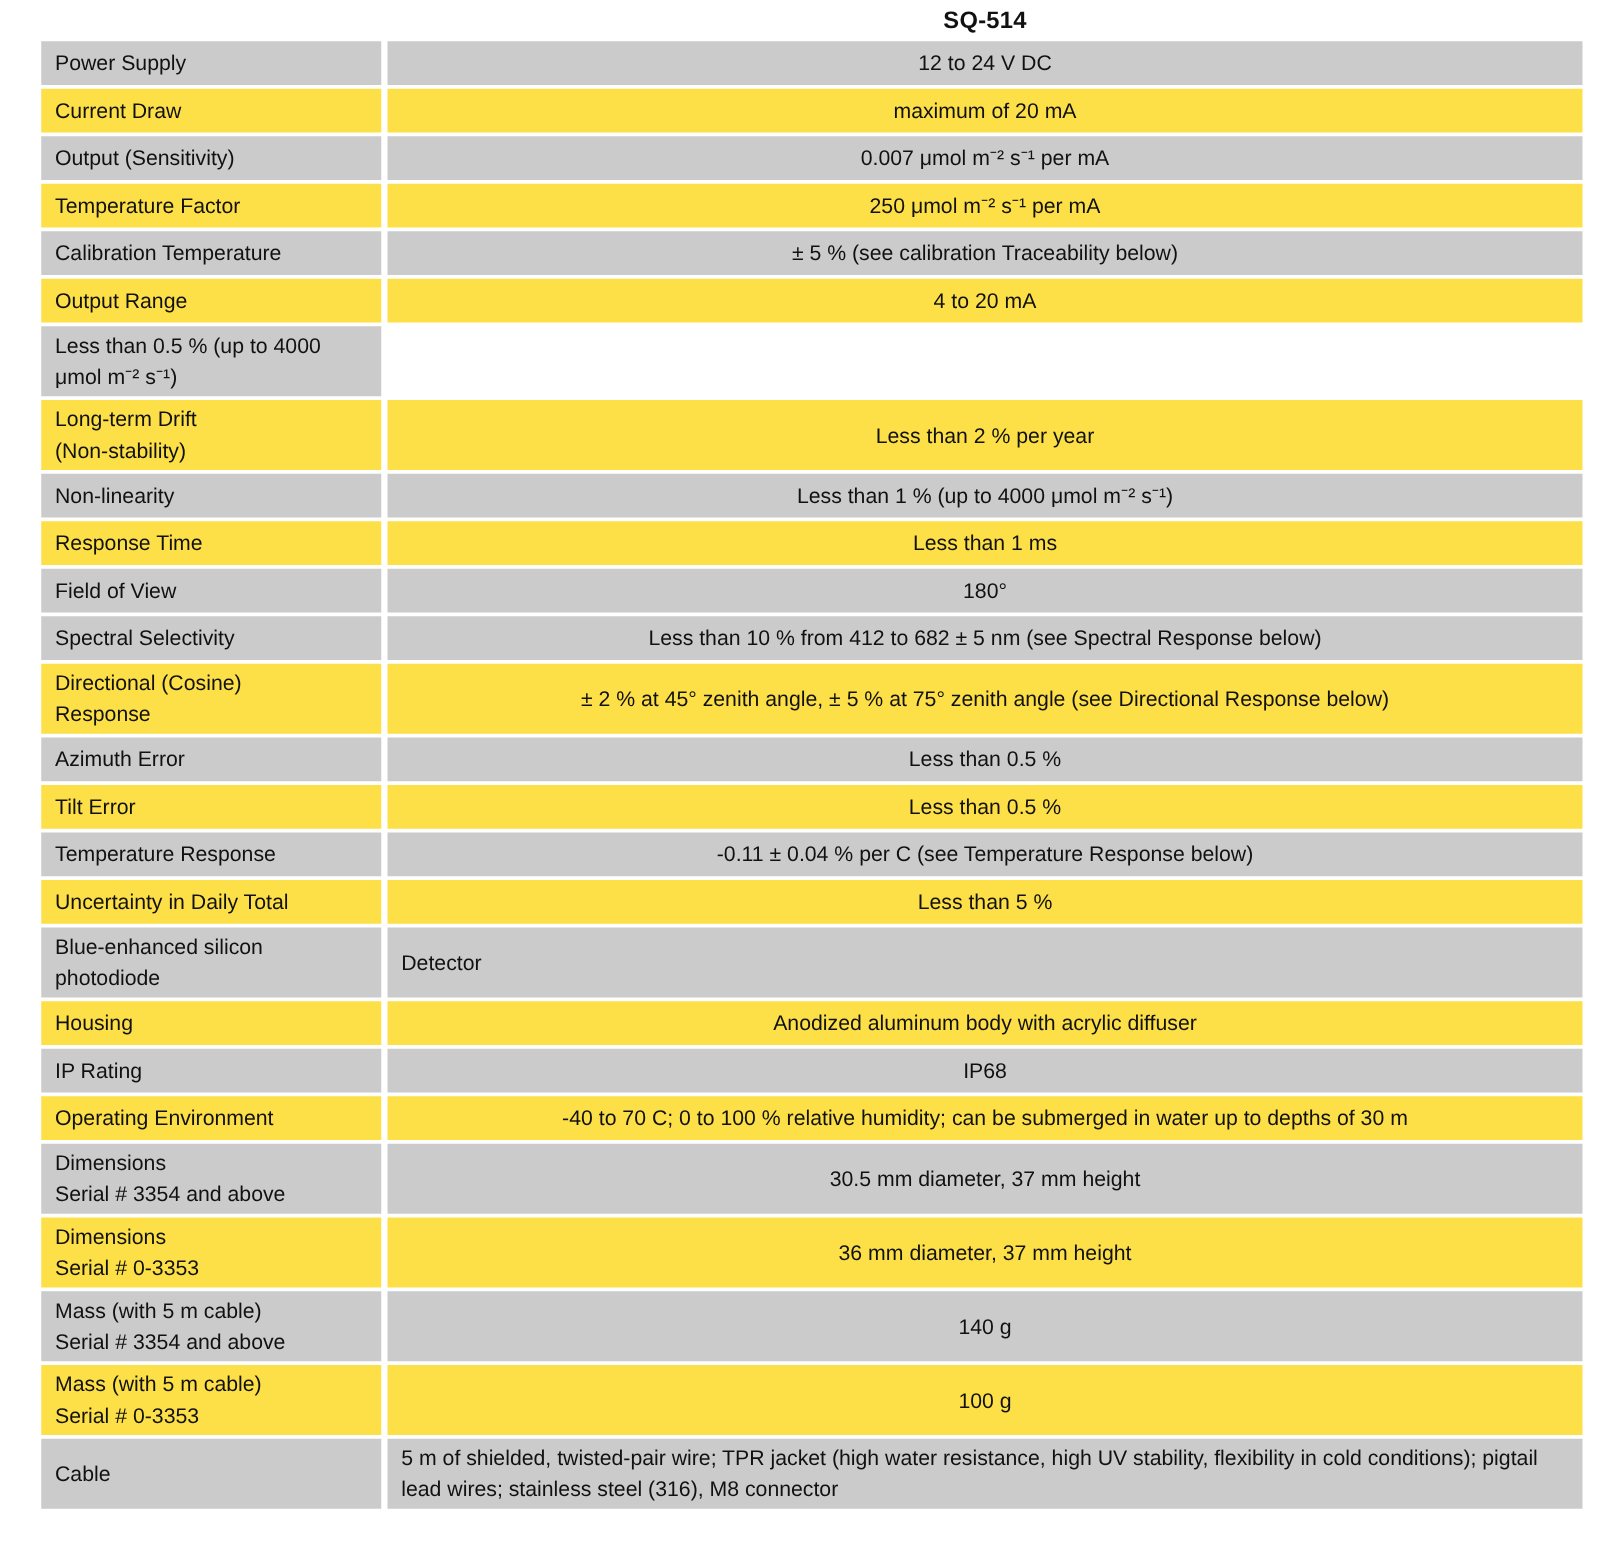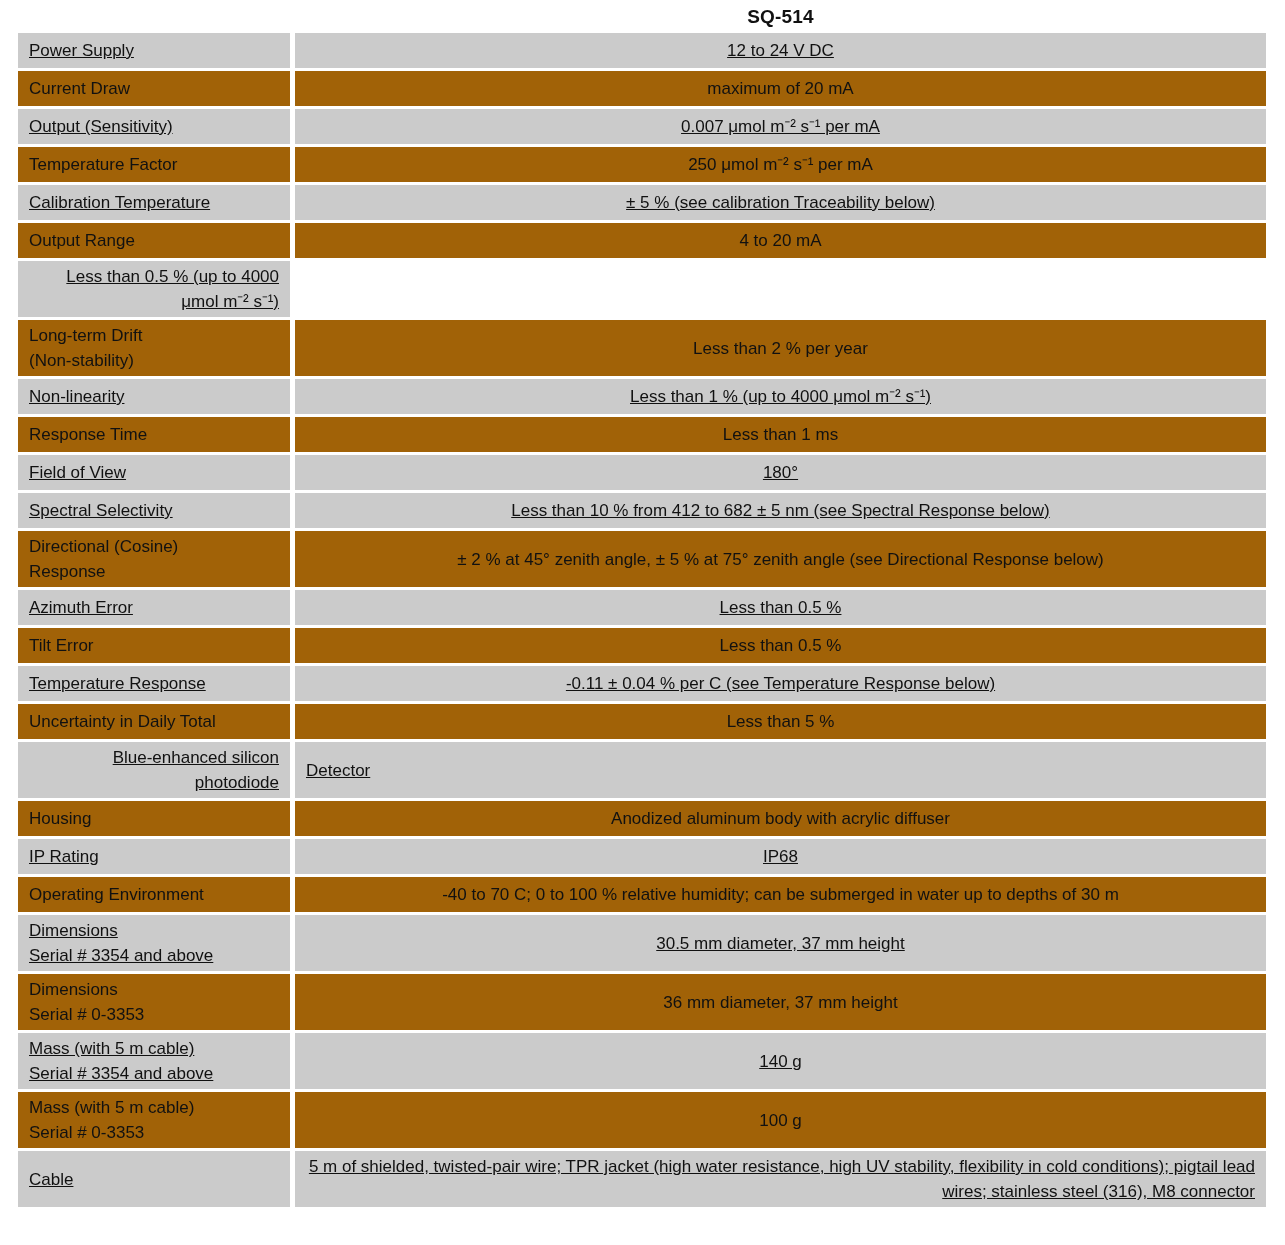--- a/index.html
+++ b/index.html
@@ -6,21 +6,21 @@
     margin: 0;
     padding: 0;
     background: #ffffff;
     font-family: "Liberation Sans", sans-serif;
     color: #111111;
   }
   .page {
     width: 1285px;
     min-height: 1245px;
     box-sizing: border-box;
-    padding: 0 19px 10px 18px;
+    padding: 0 19px 10px 33px;
   }
   .title-row {
     display: grid;
     grid-template-columns: 272px 1fr;
     column-gap: 5px;
     height: 33px;
     align-items: center;
   }
   .title {
     text-align: center;
@@ -35,34 +35,33 @@
     margin-bottom: 3px;
   }
   .cell {
     box-sizing: border-box;
     min-height: 35px;
     padding: 3px 11px;
     display: flex;
     align-items: center;
     font-size: 17px;
     line-height: 25px;
-    background: #a16207;
+    background: #fde047;
   }
   .cell.label {
     justify-content: flex-start;
     text-align: left;
     white-space: pre-line;
   }
   .cell.value {
     justify-content: center;
-    text-align: right;
+    text-align: left;
   }
   .row.shaded .cell {
     background: var(--shade, #cbcbcb);
-    text-decoration: underline;
   }
 </style>
 </head>
 <body>
 
 <div class="page">
   <div class="title-row">
     <div></div>
     <div class="title">SQ-514</div>
   </div>

